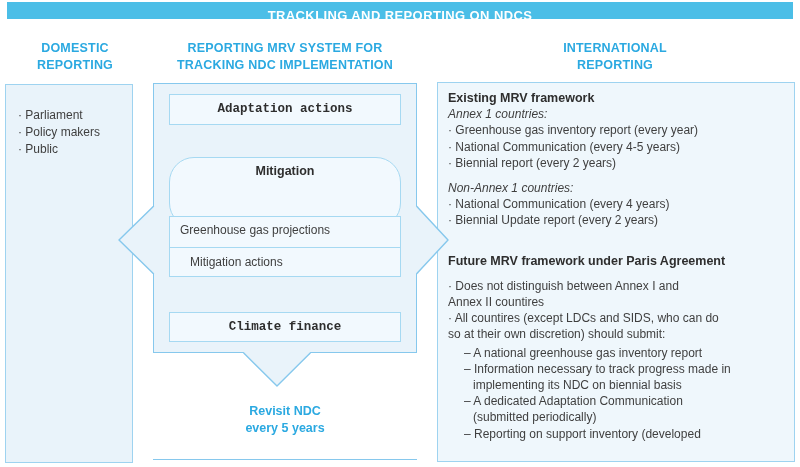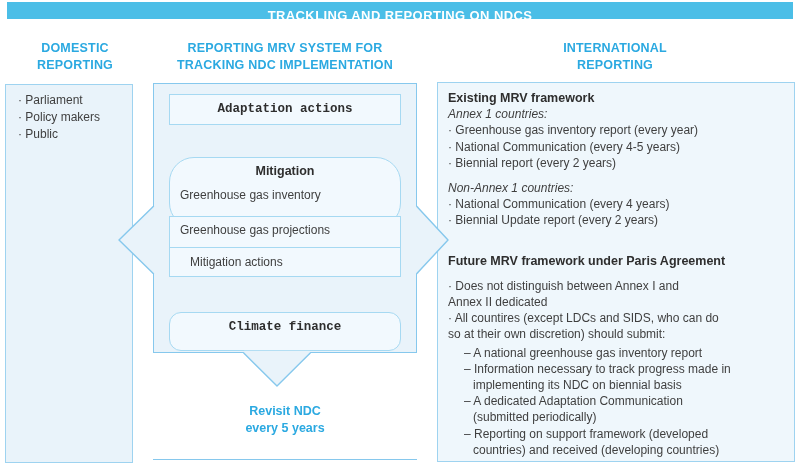--- a/index.html
+++ b/index.html
@@ -19,41 +19,41 @@
   .col-header {
     position:absolute; top:40px; text-align:center; color:#2ba9e1;
     font-weight:bold; font-size:12.5px; line-height:17px; letter-spacing:.2px;
   }
   #hdr-domestic { left:11px;   width:128px; }
   #hdr-national { left:140px; width:290px; }
   #hdr-intl     { left:437px; width:356px; }
   
   #domestic-box {
     position:absolute; left:5px; top:84px; width:128px; height:379px;
-    background:#e9f3fa; border:1.4px solid #9ed3f0; padding:7px 6px 0 12px;
+    background:#e9f3fa; border:1.4px solid #9ed3f0; padding:22px 6px 0 12px;
   }
   #domestic-box .li { line-height:17px; }
   
   #mrv-container {
     position:absolute; left:153px; top:83px; width:264px; height:270px;
     background:#e9f3fa; border:1.4px solid #86c8ed;
   }
   .inner-box {
     position:absolute; left:15px; width:232px;
     background:#f2f9fe; border:1.3px solid #a6d9f2;
   }
   .inner-box.title-only { text-align:center; font-weight:bold; color:#2e2e2e; font-size:12.5px;font-family:Liberation Mono, monospace; }
   #adaptation-box { top:10px;  height:31px; line-height:29px; }
   #mitigation-box { top:73px;  height:71px;border-radius:25px; }
   #mitigation-box .mit-title { text-align:center; font-weight:bold; color:#2e2e2e; font-size:12.5px; margin-top:4px; line-height:18px; }
   #mitigation-box .mit-row   { padding-left:10px; margin-top:7px; line-height:16px; }
   .mit-row-box { padding-left:10px; }
   #mitigation-row2 { top:132px; height:34px; line-height:27px; }
   #mitigation-row3 { top:163px; height:30px; line-height:28px;padding-left:20px; }
-  #finance-box    { top:228px; height:39px; line-height:28px;border-radius:12px; }
+  #finance-box    { top:228px; height:30px; line-height:28px; }
   
   #revisit-note {
     position:absolute; left:153px; top:403px; width:264px; text-align:center;
     color:#2ba9e1; font-weight:bold; font-size:12.5px; line-height:17px;
   }
   
   #next-section-line {
     position:absolute; left:153px; top:459px; width:264px; height:8px;
     border-top:1.4px solid #86c8ed;
   }
@@ -98,21 +98,20 @@
   <div id="domestic-box">
     <div class="li">· Parliament</div>
     <div class="li">· Policy makers</div>
     <div class="li">· Public</div>
   </div>
 
   <div id="mrv-container">
     <div class="inner-box title-only" id="adaptation-box">Adaptation actions</div>
     <div class="inner-box" id="mitigation-box">
       <div class="mit-title">Mitigation</div>
-      <div class="mit-row">Greenhouse gas inventory</div>
     </div>
     <div class="inner-box mit-row-box" id="mitigation-row2">Greenhouse gas projections</div>
     <div class="inner-box mit-row-box" id="mitigation-row3">Mitigation actions</div>
     <div class="inner-box title-only" id="finance-box">Climate finance</div>
   </div>
 
   <div id="revisit-note">
     <div>Revisit NDC</div>
     <div>every 5 years</div>
   </div>
@@ -123,30 +122,29 @@
     <div class="rl h">Existing MRV framework</div>
     <div class="rl it">Annex 1 countries:</div>
     <div class="rl">· Greenhouse gas inventory report (every year)</div>
     <div class="rl">· National Communication (every 4-5 years)</div>
     <div class="rl">· Biennial report (every 2 years)</div>
     <div class="rl it gap">Non-Annex 1 countries:</div>
     <div class="rl">· National Communication (every 4 years)</div>
     <div class="rl">· Biennial Update report (every 2 years)</div>
     <div class="rl h gap-lg">Future MRV framework under Paris Agreement</div>
     <div class="rl gap">· Does not distinguish between Annex I and</div>
-    <div class="rl">Annex II dedicated</div>
+    <div class="rl">Annex II countires</div>
     <div class="rl">· All countires (except LDCs and SIDS, who can do</div>
     <div class="rl">so at their own discretion) should submit:</div>
     <div class="rl d gap-sm">– A national greenhouse gas inventory report</div>
     <div class="rl d">– Information necessary to track progress made in</div>
     <div class="rl dc">implementing its NDC on biennial basis</div>
     <div class="rl d">– A dedicated Adaptation Communication</div>
     <div class="rl dc">(submitted periodically)</div>
-    <div class="rl d">– Reporting on support framework (developed</div>
-    <div class="rl dc">countries) and received (developing countries)</div>
+    <div class="rl d">– Reporting on support inventory (developed</div>
   </div>
 
   <svg id="flow-arrows" width="800" height="467" viewBox="0 0 800 467">
 
     <g>
       <rect x="151.8" y="206" width="4" height="68" fill="#e9f3fa"></rect>
       <path d="M153.8,206 L119,240 L153.8,274" fill="#e9f3fa" stroke="#86c8ed" stroke-width="1.4" stroke-linejoin="round"></path>
     </g>
 
     <g>

